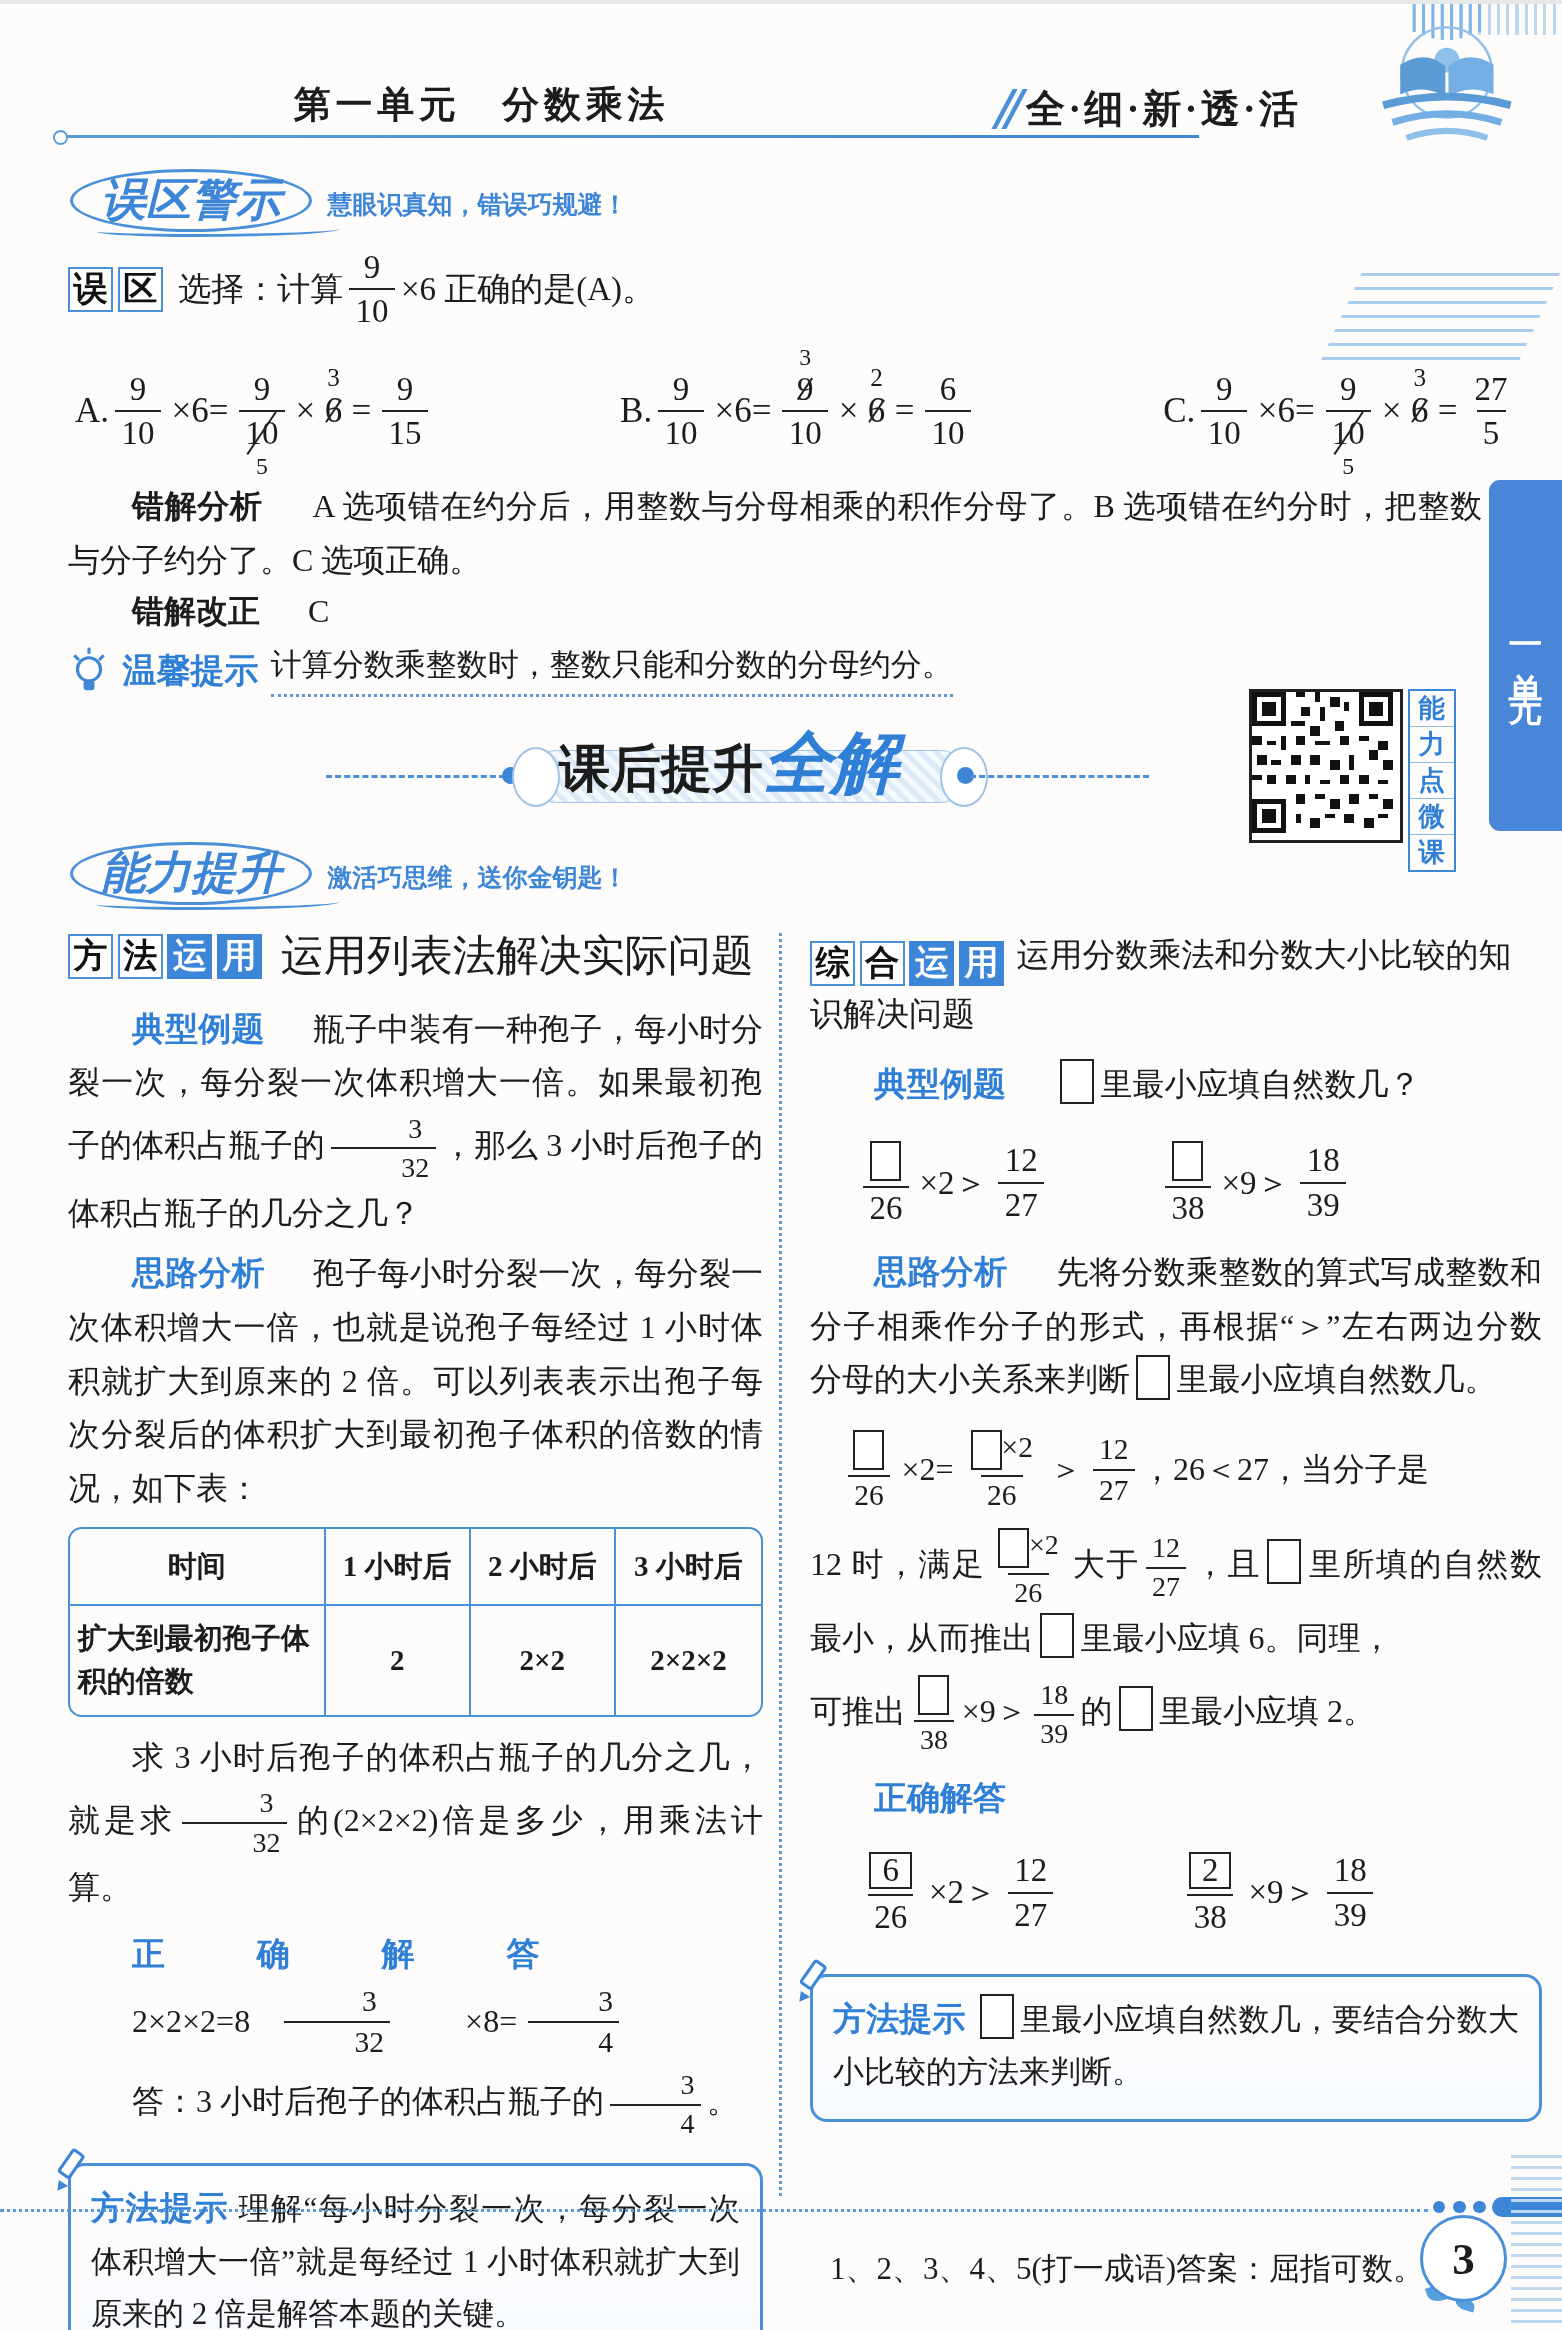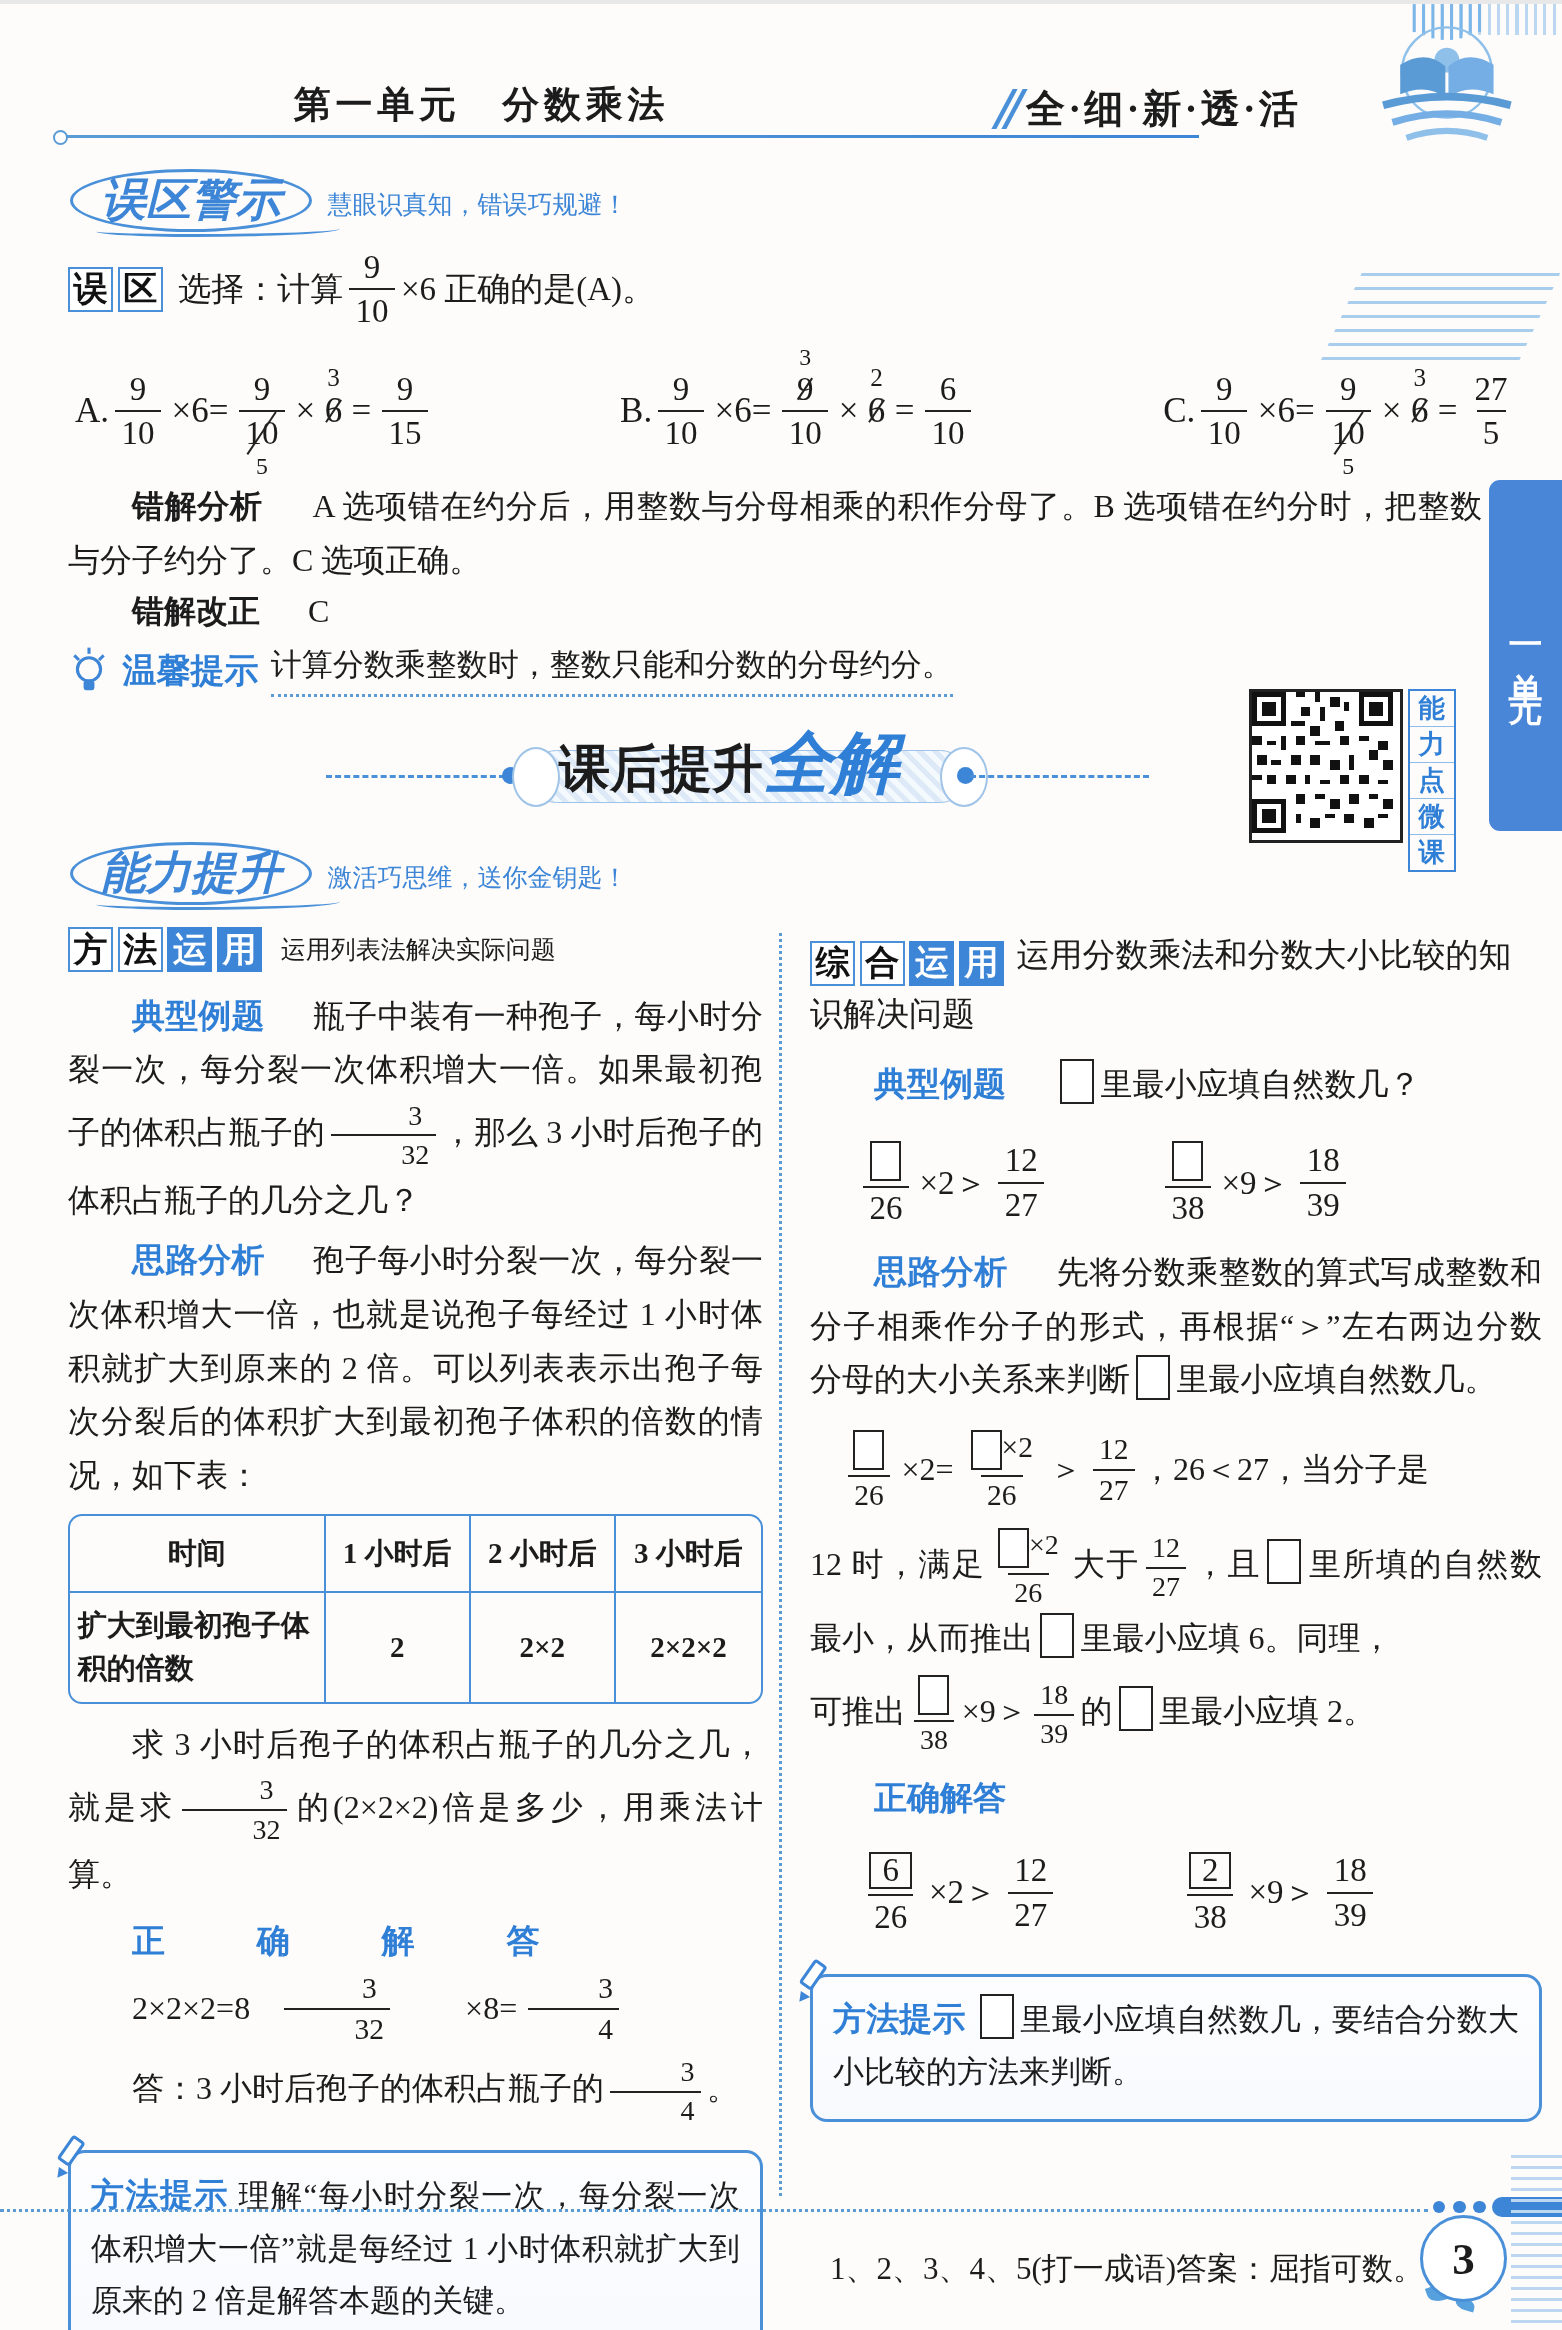--- a/index.html
+++ b/index.html
@@ -23,29 +23,29 @@
   .side-tab span{writing-mode:vertical-rl;text-orientation:upright;color:#fff;font-size:34px;font-weight:bold;
                  letter-spacing:20px;font-family:"Liberation Sans",sans-serif;}
 
   
   .script-badge{display:flex;align-items:flex-end;gap:15.5px;}
   .script-badge .oval{font-size:45px;font-weight:bold;font-style:italic;color:#3d85d6;
       border:3.1px solid #4a90d9;border-radius:50%;padding:4.7px 28px 7.8px;line-height:1;
       font-family:"Liberation Sans",sans-serif;white-space:nowrap;position:relative;background:#fdfcfb;}
   .script-badge .oval::after{content:"";position:absolute;left:23px;right:-31px;bottom:-7.8px;height:11px;
       border-bottom:3.9px solid #4a90d9;border-radius:0 0 60% 40%;}
-  .script-badge .sub{font-size:25px;color:#3d85d6;font-weight:normal;padding-bottom:11px;white-space:nowrap;
+  .script-badge .sub{font-size:25px;color:#3d85d6;font-weight:bold;padding-bottom:11px;white-space:nowrap;
       font-family:"Liberation Sans",sans-serif;}
 
   .tagrow{display:flex;align-items:center;gap:4.7px;}
   .tag{width:45px;height:45px;display:inline-flex;align-items:center;justify-content:center;
        font-size:34px;font-weight:bold;font-family:"Liberation Sans",sans-serif;box-sizing:border-box;}
   .tag.outline{border:2.3px solid #4a90d9;color:#111;background:#fff;}
   .tag.solid{background:#3d85d6;color:#fff;}
-  .tag-heading{font-size:25px;margin-left:14px;}
+  .tag-heading{font-size:43px;margin-left:14px;}
 
   .minilabel{font-size:33px;font-weight:bold;color:#2f7fd6;font-family:"Liberation Sans",sans-serif;white-space:nowrap;}
 
   
   .frac{display:inline-flex;flex-direction:column;align-items:center;vertical-align:middle;line-height:1;margin:3.1px 6.2px;}
   .frac .fn{padding:1.6px 6.2px 4.7px;position:relative;}
   .frac .fd{border-top:2.3px solid #222;padding:4.7px 6.2px 1.6px;position:relative;}
   .eqline{display:inline-flex;align-items:center;flex-wrap:nowrap;}
   .op{margin:0 4.7px;}
   .cancel{position:relative;display:inline-block;}

